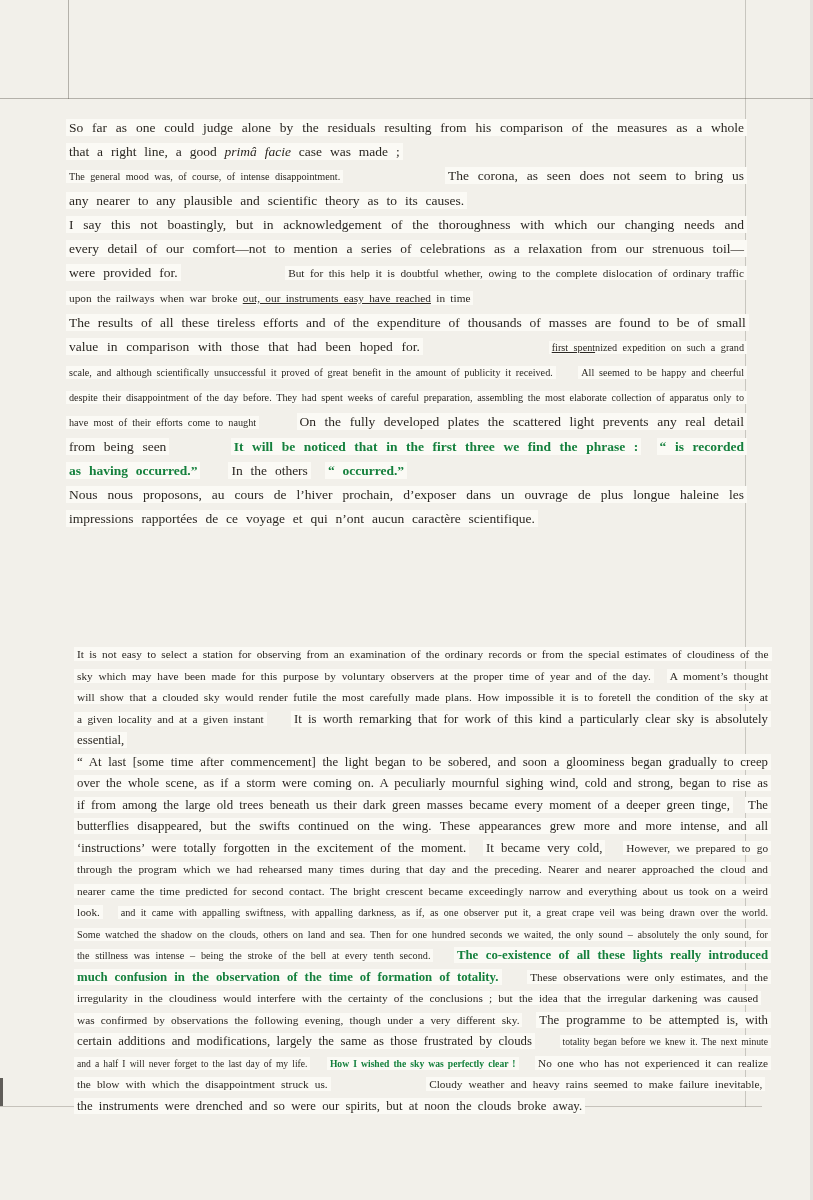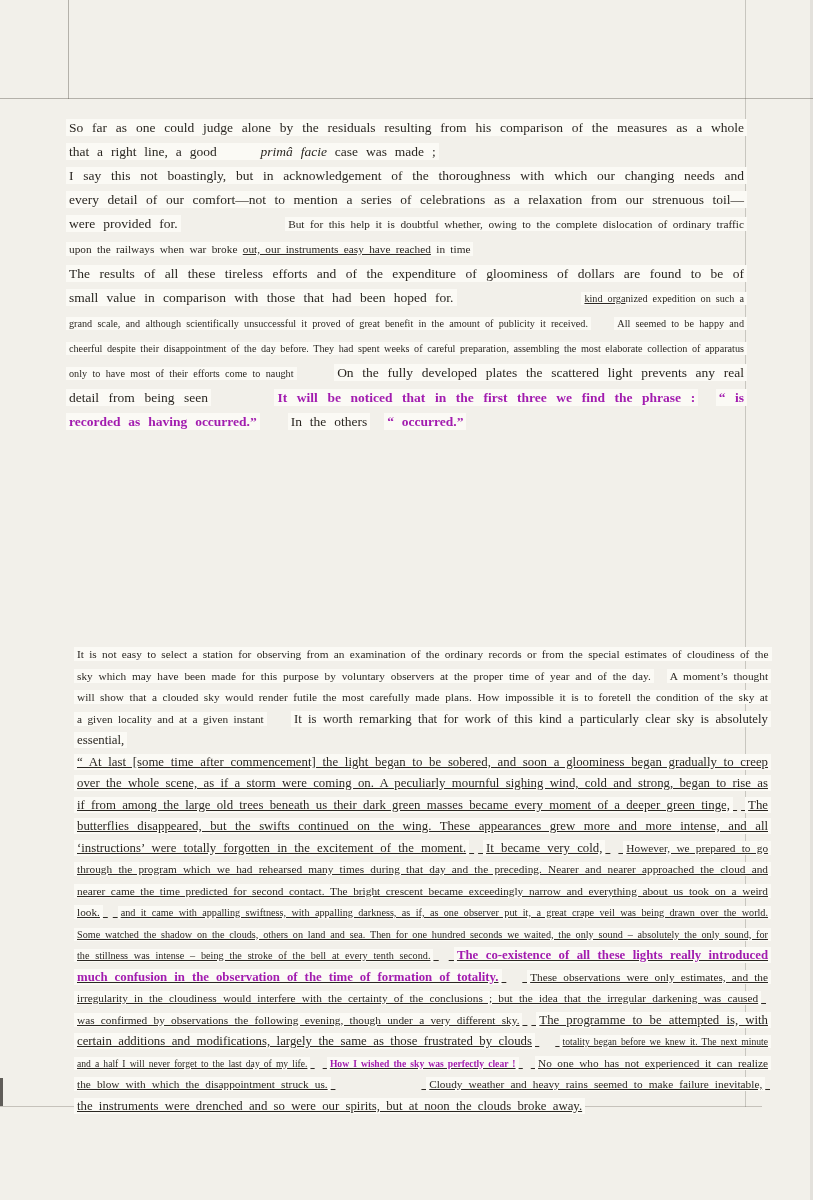--- a/index.html
+++ b/index.html
@@ -19,76 +19,84 @@
   .pline.v-left{left:68px;top:0;width:1px;height:99px;}
   .pline.v-right{left:745px;top:0;width:1px;height:1107px;background:rgba(95,90,80,.28);}
   .edge-mark{position:absolute;left:0;top:1078px;width:3px;height:28px;background:#2f2c28;opacity:.75;z-index:0;}
   .right-shade{position:absolute;right:0;top:0;width:3px;height:100%;background:rgba(0,0,0,.06);z-index:0;}
 
   .collage{position:absolute;z-index:1;}
   .upper{left:66px;top:115px;width:681px;line-height:23px;}
   .lower{left:74px;top:643px;width:697px;line-height:19.5px;}
 
   p.row{margin:0;text-align:justify;}
-  .mt3{margin-top:3px;text-decoration:underline;} .mt4{margin-top:4px;} .mt6{margin-top:6px;}
+  .mt3{margin-top:3px;} .mt4{margin-top:4px;} .mt6{margin-top:6px;}
   .mt7{margin-top:7px;} .mt8{margin-top:8px;}
 
   
   .clip{
     background:#fbfaf5;
     padding:1px 3px;
     box-decoration-break:clone;
     -webkit-box-decoration-break:clone;
   }
   .lg {font-size:13.5px;word-spacing:4.5px;}
   .lg2{font-size:12.8px;word-spacing:3px;}
   .md {font-size:11.3px;word-spacing:2.5px;}
   .sm {font-size:10.2px;word-spacing:2px;}
   .xs {font-size:9.6px;word-spacing:1.5px;}
-  .b{font-weight:bold;color:#a21caf;}
-  .i{font-style:italic;margin-left:36px;}
+  .b{font-weight:bold;color:#15803d;}
+  .i{font-style:italic;}
   .u{text-decoration:underline;}
   .gapper{display:inline-block;height:1px;}
 </style>
 </head>
 <body>
 
 <div class="page">
   <div class="pline h-top"></div>
   <div class="pline h-bottom"></div>
   <div class="pline v-left"></div>
   <div class="pline v-right"></div>
   <div class="edge-mark"></div>
   <div class="right-shade"></div>
 
   <div class="collage upper">
     <p class="row">
       <span class="clip lg"><span>So far as one could judge alone by the residuals resulting from his comparison of the measures as a whole that a right line, a good </span><span class="i">primâ facie</span><span> case was made ;</span></span>
     </p>
+    <p class="row mt7">
+      <span class="clip sm">The general mood was, of course, of intense disappointment.</span>
+      <span class="gapper" style="width:92px"></span>
+      <span class="clip lg">The corona, as seen does not seem to bring us any nearer to any plausible and scientific theory as to its causes.</span>
+    </p>
     <p class="row mt6">
       <span class="clip lg">I say this not boastingly, but in acknowledgement of the thoroughness with which our changing needs and every detail of our comfort—not to mention a series of celebrations as a relaxation from our strenuous toil—were provided for.</span>
       <span class="gapper" style="width:96px"></span>
       <span class="clip md"><span>But for this help it is doubtful whether, owing to the complete dislocation of ordinary traffic upon the railways when war broke </span><span class="u">out, our instruments easy have reached</span><span> in time</span></span>
     </p>
     <p class="row mt8">
-      <span class="clip lg">The results of all these tireless efforts and of the expenditure of gloominess of dollars are found to be of small value in comparison with those that had been hoped for.</span>
+      <span class="clip lg">The results of all these tireless efforts and of the expenditure of thousands of masses are found to be of small value in comparison with those that had been hoped for.</span>
       <span class="gapper" style="width:116px"></span>
-      <span class="clip sm"><span class="u">kind orga</span><span>nized expedition on such a grand scale, and although scientifically unsuccessful it proved of great benefit in the amount of publicity it received.</span></span>
+      <span class="clip sm"><span class="u">first spent</span><span>nized expedition on such a grand scale, and although scientifically unsuccessful it proved of great benefit in the amount of publicity it received.</span></span>
       <span class="gapper" style="width:14px"></span>
       <span class="clip sm">All seemed to be happy and cheerful despite their disappointment of the day before.  They had spent weeks of careful preparation, assembling the most elaborate collection of apparatus only to have most of their efforts come to naught</span>
       <span class="gapper" style="width:28px"></span>
       <span class="clip lg">On the fully developed plates the scattered light prevents any real detail from being seen</span>
       <span class="gapper" style="width:52px"></span>
       <span class="clip lg b">It will be noticed that in the first three we find the phrase :</span>
       <span class="gapper" style="width:6px"></span>
       <span class="clip lg b">“ is recorded as having occurred.”</span>
       <span class="gapper" style="width:20px"></span>
       <span class="clip lg">In the others</span>
       <span class="gapper" style="width:6px"></span>
       <span class="clip lg b">“ occurred.”</span>
+    </p>
+    <p class="row mt4">
+      <span class="clip lg">Nous nous proposons, au cours de l’hiver prochain, d’exposer dans un ouvrage de plus longue haleine les impressions rapportées de ce voyage et qui n’ont aucun caractère scientifique.</span>
     </p>
   </div>
 
   <div class="collage lower">
     <p class="row">
       <span class="clip md">It is not easy to select a station for observing from an examination of the ordinary records or from the special estimates of cloudiness of the sky which may have been made for this purpose by voluntary observers at the proper time of year and of the day.</span>
       <span class="gapper" style="width:4px"></span>
       <span class="clip md">A moment’s thought will show that a clouded sky would render futile the most carefully made plans.  How impossible it is to foretell the condition of the sky at a given locality and at a given instant</span>
       <span class="gapper" style="width:16px"></span>
       <span class="clip lg2">It is worth remarking that for work of this kind a particularly clear sky is absolutely essential,</span>

